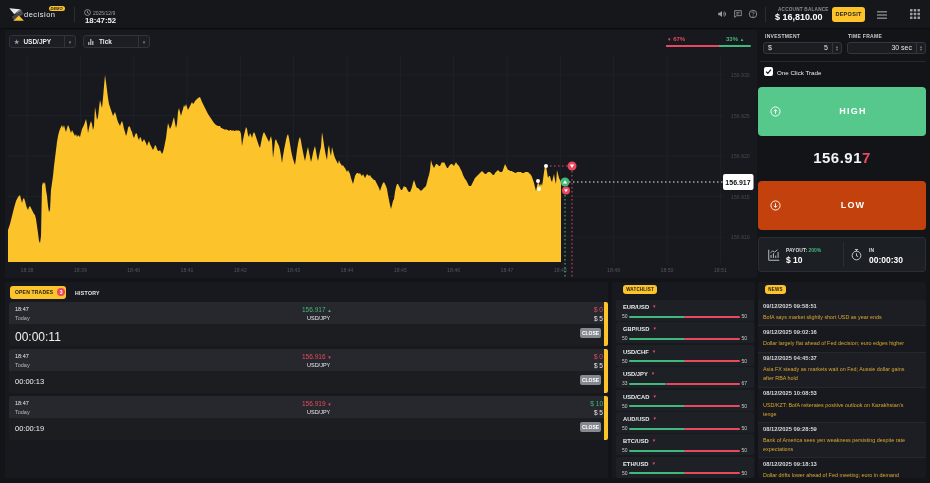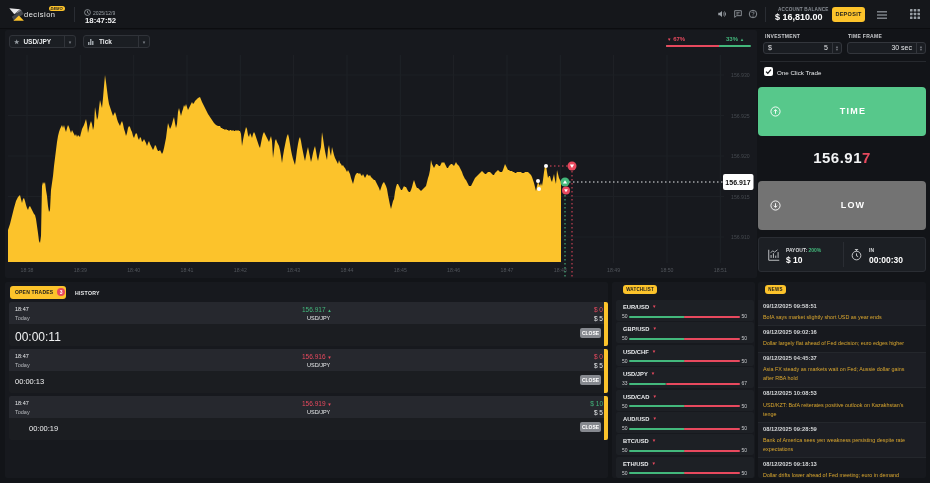--- a/index.html
+++ b/index.html
@@ -185,26 +185,26 @@
 <svg class="abs" style="left:765px;top:68px" width="7" height="7" viewBox="0 0 10 10">
     <path d="M1.5 5.2L4 7.6 8.5 2.4" fill="none" stroke="#15171b" stroke-width="1.8"></path>
   </svg>
 <div class="abs" style="left:777px;top:68.5px;font-size:6.2px;color:#e8eaec">One Click Trade</div>
 
 <div class="abs" style="left:758px;top:87px;width:168px;height:48.5px;background:#57c88b;border-radius:4px">
   <svg class="abs" style="left:12px;top:19px" width="11" height="11" viewBox="0 0 24 24" fill="none" stroke="#fff" stroke-width="2">
       <circle cx="12" cy="12" r="10"></circle>
       <path d="M12 17V8M8.5 11.5L12 8l3.5 3.5"></path>
     </svg>
-  <div class="abs" style="left:22px;right:0;top:19px;text-align:center;font-size:9px;font-weight:bold;color:#fff;letter-spacing:1.2px">TIME</div>
+  <div class="abs" style="left:22px;right:0;top:19px;text-align:center;font-size:9px;font-weight:bold;color:#fff;letter-spacing:1.2px">HIGH</div>
 </div>
 
 <div class="abs" style="left:758px;top:149px;width:168px;height:22px;text-align:center;font-size:15px;font-weight:bold;color:#f2f3f4;letter-spacing:0.5px">156.91<span style="color:#e8495e">7</span></div>
 
-<div class="abs" style="left:758px;top:181px;width:168px;height:48.5px;background:#737373;border-radius:4px">
+<div class="abs" style="left:758px;top:181px;width:168px;height:48.5px;background:#c2410c;border-radius:4px">
   <svg class="abs" style="left:12px;top:19px" width="11" height="11" viewBox="0 0 24 24" fill="none" stroke="#fff" stroke-width="2">
       <circle cx="12" cy="12" r="10"></circle>
       <path d="M12 7v9M8.5 12.5L12 16l3.5-3.5"></path>
     </svg>
   <div class="abs" style="left:22px;right:0;top:19px;text-align:center;font-size:9px;font-weight:bold;color:#fff;letter-spacing:1.2px">LOW</div>
 </div>
 
 <div class="abs" style="left:758px;top:237px;width:168px;height:35px;background:#1c1f24;border:1px solid #2a2d33;border-radius:3px">
   <div class="abs" style="left:83.5px;top:4px;bottom:4px;width:1px;background:#2a2d33"></div>
   <svg class="abs" style="left:8px;top:9px" width="14" height="16" viewBox="0 0 24 24" fill="none" stroke="#c9cbce" stroke-width="1.6">
@@ -257,21 +257,21 @@
 <div class="tcard" style="top:396px">
   <div class="top"></div>
     <div class="bot"></div>
     <div class="ybar"></div>
   <div class="abs" style="left:6px;top:4px;font-size:5.5px;color:#e8eaec">18:47</div>
   <div class="abs" style="left:6px;top:12.5px;font-size:5.5px;color:#b7babe">Today</div>
   <div class="abs" style="left:293px;top:3.5px;font-size:6.5px;color:#e8495e">156.919 <span style="font-size:4.5px">▼</span></div>
   <div class="abs" style="left:298px;top:13px;font-size:5.5px;color:#e8eaec">USD/JPY</div>
   <div class="abs" style="right:5px;top:3.5px;font-size:6.5px;color:#43b87c">$ 10</div>
   <div class="abs" style="right:5px;top:12.5px;font-size:6.5px;color:#e8eaec">$ 5</div>
-  <div class="abs" style="left:20px;top:28px;font-size:7.5px;color:#f0f1f2">00:00:19</div>
+  <div class="abs" style="left:6px;top:28px;font-size:7.5px;color:#f0f1f2">00:00:19</div>
   <div class="abs pill" style="right:7px;top:25.5px;width:21px;height:10px;background:#86898f;color:#fff;font-size:5px;border-radius:2px">CLOSE</div>
 </div>
 
 <div class="abs panel" style="left:612px;top:282px;width:143px;height:196px"></div>
 <div class="abs pill ylw" style="left:623px;top:285px;width:34px;height:9px;font-size:4.5px;letter-spacing:0.2px">WATCHLIST</div>
 <div class="wrow" style="top:300.0px">
 <div class="wname">EUR/USD<span class="wtri">▼</span></div>
 <div class="wnum" style="left:6px">50</div>
 <div class="wnum" style="right:7px">50</div>
 <div class="wbarg" style="left:13px;width:56px"></div>

